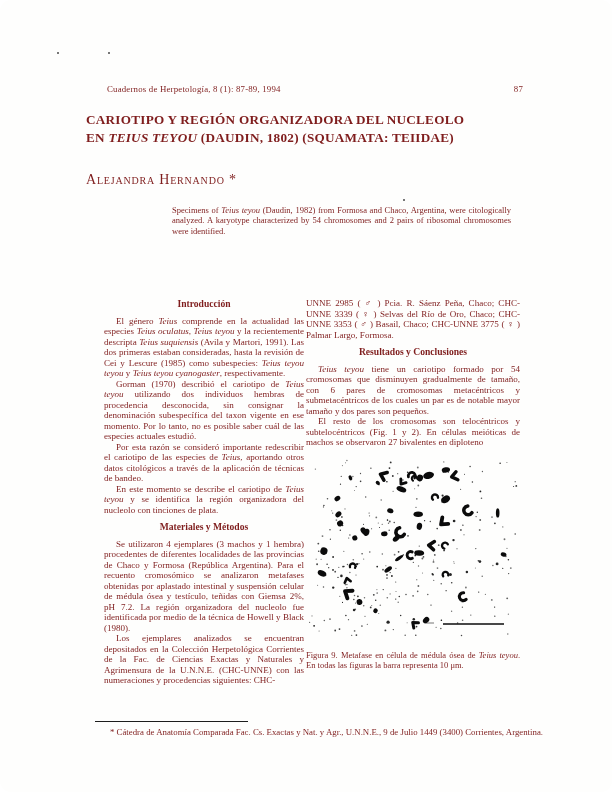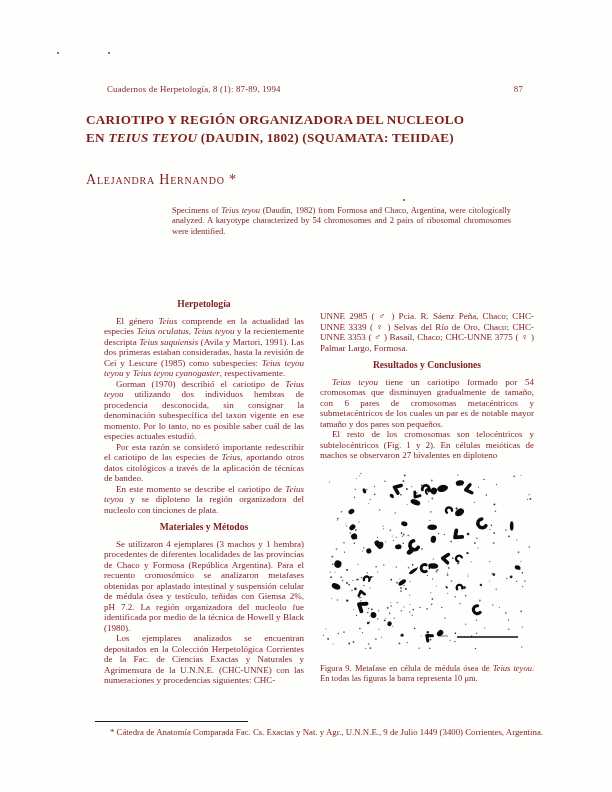--- a/index.html
+++ b/index.html
@@ -26,21 +26,21 @@
   }
   .abstract {
     position:absolute; left:140px; top:205px; width:339px;
     font-size:8.5px; line-height:10.4px; text-align:justify;margin-left:32px;
   }
   .col {
     position:absolute; top:298px;
     font-size:9.05px; line-height:10.5px; text-align:justify;
   }
   .col-left  { left:104px; width:200px; }
-  .col-right { left:320px; width:214px;margin-top:13px; }
+  .col-right { left:306px; width:214px; }
   .sec-heading {
     margin:7px 0 6px 0; text-align:center;
     font-size:9.6px; font-weight:bold;
   }
   .sec-heading.first { margin-top:1px; }
   p.body-par { margin:0; text-indent:12px; }
   p.cont-par { margin:0; text-indent:0; }
   .it { font-style:italic; }
   .figure-box { margin-top:8px; width:214px; height:186px; position:relative; }
   .figure-box svg { display:block; }
@@ -70,25 +70,25 @@
   <div class="article-title">
     <div>CARIOTIPO Y REGIÓN ORGANIZADORA DEL NUCLEOLO</div>
     <div><span>EN </span><span class="it">TEIUS TEYOU</span><span> (DAUDIN, 1802) (SQUAMATA: TEIIDAE)</span></div>
   </div>
 
   <div class="author-line">Alejandra Hernando *</div>
 
   <div class="abstract"><span>Specimens of </span><span class="it">Teius teyou</span><span> (Daudin, 1982) from Formosa and Chaco, Argentina, were citologically analyzed. A karyotype characterized by 54 chromosomes and 2 pairs of ribosomal chromosomes were identified.</span></div>
 
   <div class="col col-left">
-    <h3 class="sec-heading first">Herpetología</h3>
+    <h3 class="sec-heading first">Introducción</h3>
     <p class="body-par"><span>El género </span><span class="it">Teius</span><span> comprende en la actualidad las especies </span><span class="it">Teius oculatus</span><span>, </span><span class="it">Teius teyou</span><span> y la recientemente descripta </span><span class="it">Teius suquiensis</span><span> (Avila y Martori, 1991). Las dos primeras estaban consideradas, hasta la revisión de Cei y Lescure (1985) como subespecies: </span><span class="it">Teius teyou teyou</span><span> y </span><span class="it">Teius teyou cyanogaster</span><span>, respectivamente.</span></p>
     <p class="body-par"><span>Gorman (1970) describió el cariotipo de </span><span class="it">Teius teyou</span><span> utilizando dos individuos hembras de procedencia desconocida, sin consignar la denominación subespecífica del taxon vigente en ese momento. Por lo tanto, no es posible saber cuál de las especies actuales estudió.</span></p>
     <p class="body-par"><span>Por esta razón se consideró importante redescribir el cariotipo de las especies de </span><span class="it">Teius</span><span>, aportando otros datos citológicos a través de la aplicación de técnicas de bandeo.</span></p>
-    <p class="body-par"><span>En este momento se describe el cariotipo de </span><span class="it">Teius</span><span> </span><span class="it">teyou</span><span> y se diploteno la región organizadora del nucleolo con tinciones de plata.</span></p>
+    <p class="body-par"><span>En este momento se describe el cariotipo de </span><span class="it">Teius</span><span> </span><span class="it">teyou</span><span> y se identifica la región organizadora del nucleolo con tinciones de plata.</span></p>
     <h3 class="sec-heading">Materiales y Métodos</h3>
     <p class="body-par"><span>Se utilizaron 4 ejemplares (3 machos y 1 hembra) procedentes de diferentes localidades de las provincias de Chaco y Formosa (República Argentina). Para el recuento cromosómico se analizaron metafases obtenidas por aplastado intestinal y suspensión celular de médula ósea y testículo, teñidas con Giemsa 2%, pH 7.2. La región organizadora del nucleolo fue identificada por medio de la técnica de Howell y Black (1980).</span></p>
     <p class="body-par"><span>Los ejemplares analizados se encuentran depositados en la Colección Herpetológica Corrientes de la Fac. de Ciencias Exactas y Naturales y Agrimensura de la U.N.N.E. (CHC-UNNE) con las numeraciones y procedencias siguientes: CHC-</span></p>
   </div>
 
   <div class="col col-right">
     <p class="cont-par"><span>UNNE 2985 ( ♂ ) Pcia. R. Sáenz Peña, Chaco; CHC-UNNE 3339 ( ♀ ) Selvas del Río de Oro, Chaco; CHC-UNNE 3353 ( ♂ ) Basail, Chaco; CHC-UNNE 3775 ( ♀ ) Palmar Largo, Formosa.</span></p>
     <h3 class="sec-heading">Resultados y Conclusiones</h3>
     <p class="body-par"><span class="it">Teius teyou</span><span> tiene un cariotipo formado por 54 cromosomas que disminuyen gradualmente de tamaño, con 6 pares de cromosomas metacéntricos y submetacéntricos de los cuales un par es de notable mayor tamaño y dos pares son pequeños.</span></p>
     <p class="body-par"><span>El resto de los cromosomas son telocéntricos y subtelocéntricos (Fig. 1 y 2). En células meióticas de machos se observaron 27 bivalentes en diploteno</span></p>

